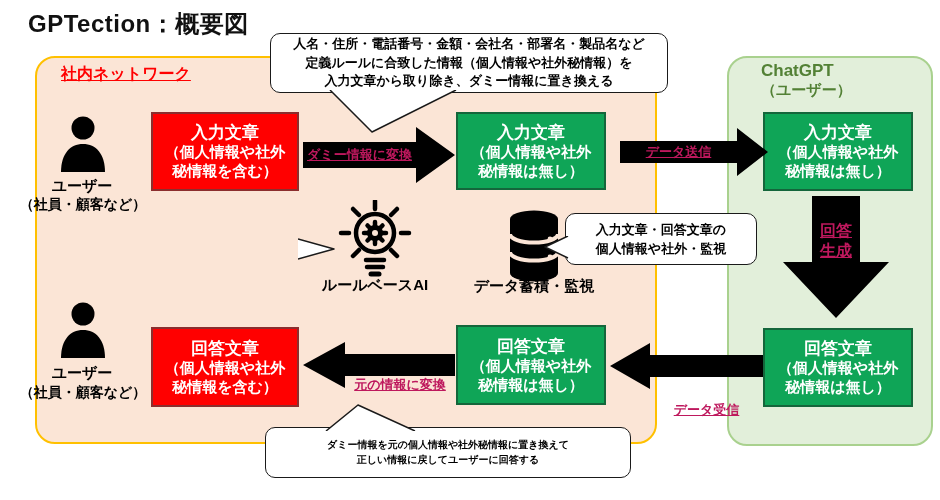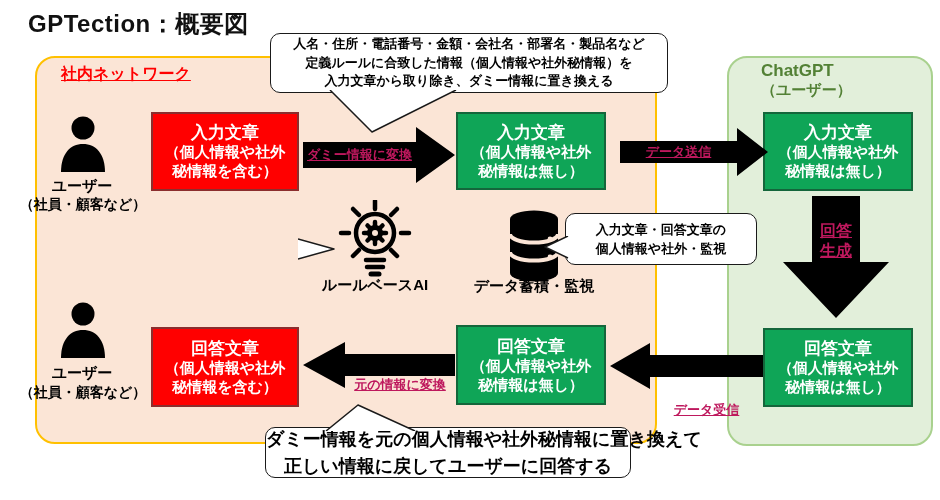--- a/index.html
+++ b/index.html
@@ -193,21 +193,21 @@
   </svg>
 
   <div class="callout" style="left:565px;top:213px;width:192px;height:52px;font-size:13px;line-height:1.5;">
     <div class="cl">入力文章・回答文章の</div>
     <div class="cl">個人情報や社外・監視</div>
   </div>
   <svg class="tail" style="left:543px;top:236px;" width="26" height="24" viewBox="0 0 26 24">
     <path d="M25,0 L2,11 L25,22" fill="#fff" stroke="#1a1a1a" stroke-width="1.5" stroke-linejoin="round"></path>
   </svg>
 
-  <div class="callout" style="left:265px;top:427px;width:366px;height:51px;font-size:18px;line-height:1.45;">
+  <div class="callout" style="left:265px;top:427px;width:366px;height:51px;font-size:10px;line-height:1.45;">
     <div class="cl">ダミー情報を元の個人情報や社外秘情報に置き換えて</div>
     <div class="cl">正しい情報に戻してユーザーに回答する</div>
   </div>
   <svg class="tail" style="left:320px;top:401px;" width="100" height="30" viewBox="0 0 100 30">
     <path d="M6,30 L38,4 L95,30" fill="#fff" stroke="#1a1a1a" stroke-width="1.5" stroke-linejoin="round"></path>
   </svg>
 
 </div>
 
 </body></html>

